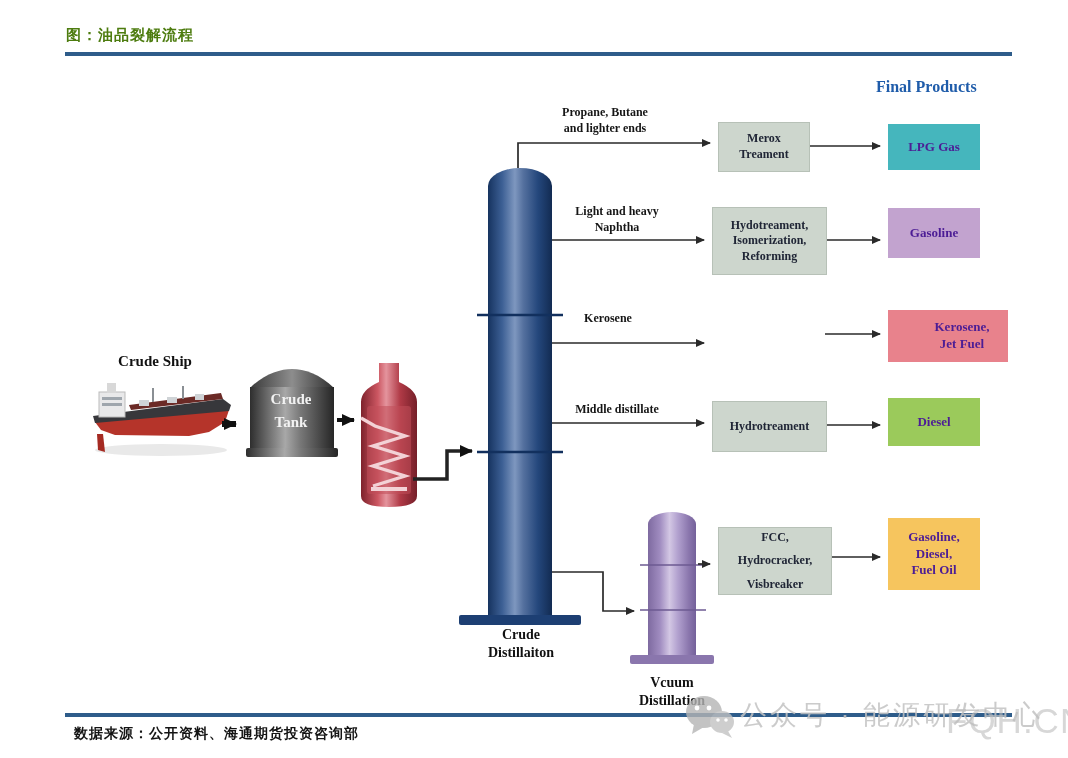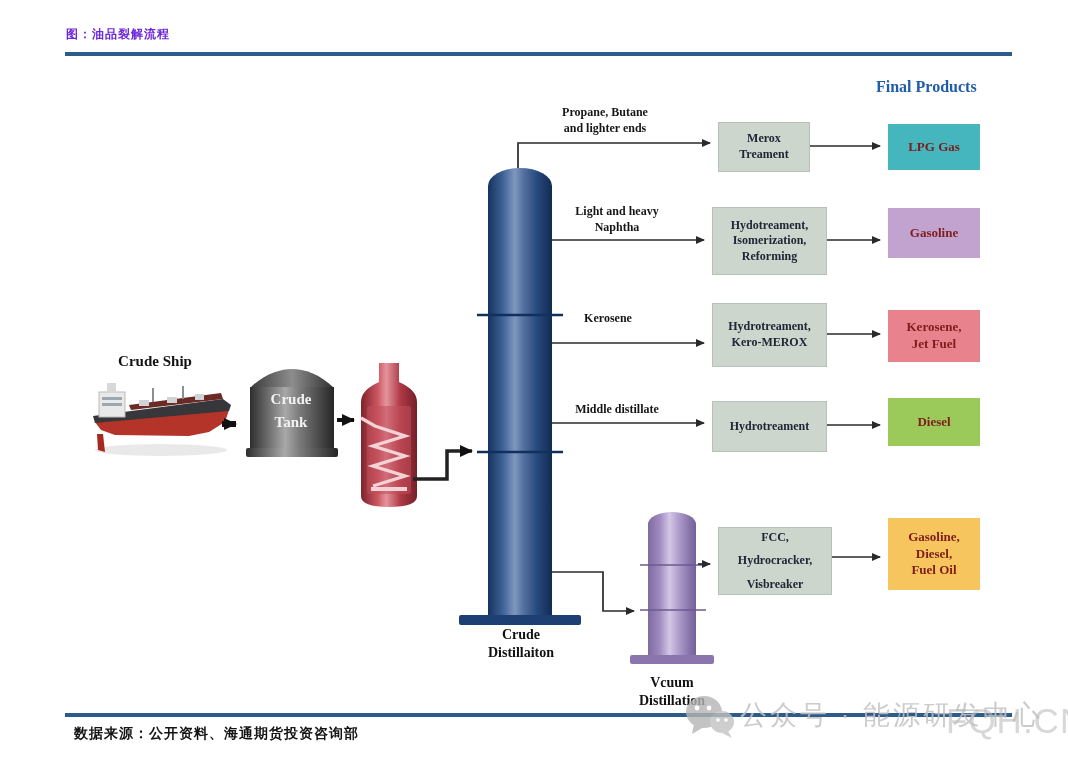--- a/index.html
+++ b/index.html
@@ -1,20 +1,20 @@
 <!DOCTYPE html>
 <html><head>
 <meta charset="utf-8">
 <style>
   html,body{margin:0;padding:0;background:#fff;}
   .canvas{position:relative;width:1068px;height:758px;background:#ffffff;overflow:hidden;
           font-family:"Liberation Serif","DejaVu Serif",serif;}
   .abs{position:absolute;}
   
-  .fig-title{left:66px;top:26px;font-size:12px;font-weight:bold;color:#6d28d9;letter-spacing:1px;}
+  .fig-title{left:66px;top:26px;font-size:15px;font-weight:bold;color:#4d7c0f;letter-spacing:1px;}
   .rule{height:4px;background:#2e5c8a;}
   .rule-top{left:65px;top:52px;width:947px;}
   .rule-bottom{left:65px;top:713px;width:947px;z-index:5;}
   .source-note{left:74px;top:725px;font-size:14px;font-weight:bold;color:#141414;letter-spacing:1px;z-index:6;}
   .final-products{left:876px;top:78px;font-size:16px;font-weight:bold;color:#1f5caa;text-align:center;}
   
   .eq-label{font-weight:bold;color:#111;text-align:center;line-height:1.3;}
   .ship-label{left:100px;top:352px;width:110px;font-size:15px;}
   .col-label-crude{left:462px;top:626px;width:118px;font-size:14px;z-index:3;}
   .col-label-vac{left:606px;top:674px;width:132px;font-size:14px;z-index:3;}
@@ -32,29 +32,29 @@
   
   .cut-label{font-size:12px;font-weight:bold;color:#161616;text-align:center;line-height:1.35;z-index:3;}
   .cut-0{left:544px;top:104px;width:122px;}
   .cut-1{left:557px;top:203px;width:120px;}
   .cut-2{left:558px;top:310px;width:100px;}
   .cut-3{left:558px;top:401px;width:118px;}
   
   .pbox{display:flex;flex-direction:column;align-items:center;justify-content:center;
         font-weight:bold;color:#202636;text-align:center;z-index:2;line-height:1.3;}
   .process-box{border:1px solid #b7c1b7;font-size:12px;}
-  .product-box{font-size:13px;color:#7f1d1d;}
+  .product-box{font-size:13px;color:#4c1d95;}
   .box-merox{left:718px;top:122px;width:90px;height:48px;}
   .box-naphtha{left:712px;top:207px;width:113px;height:66px;}
   .box-kero{left:712px;top:303px;width:113px;height:62px;}
   .box-mid{left:712px;top:401px;width:113px;height:49px;}
   .box-fcc{left:718px;top:527px;width:112px;height:66px;}
   .box-lpg{left:888px;top:124px;width:92px;height:46px;}
   .box-gasoline{left:888px;top:208px;width:92px;height:50px;}
-  .box-jet{left:888px;top:310px;width:92px;height:52px;}
+  .box-jet{left:888px;top:310px;width:92px;height:52px;padding-left:28px;}
   .box-diesel{left:888px;top:398px;width:92px;height:48px;}
   .box-fueloil{left:888px;top:518px;width:92px;height:72px;}
   
   .lines-layer{left:0;top:0;width:1068px;height:758px;z-index:2;pointer-events:none;}
   .art{z-index:1;}
   
   .wm{z-index:7;pointer-events:none;}
   .wm-icon{left:684px;top:694px;width:52px;height:44px;opacity:.8;}
   .wm-text{left:740px;top:697px;font-size:27px;color:#c3c3c3;letter-spacing:3px;opacity:.85;
            font-family:"Liberation Sans","DejaVu Sans",sans-serif;}
@@ -191,24 +191,20 @@
 
   <div class="abs pbox process-box box-merox" style="background-color: rgb(205, 214, 205);">
     <div>Merox</div>
     <div>Treament</div>
   </div>
   <div class="abs pbox process-box box-naphtha" style="background-color: rgb(205, 214, 205);">
     <div>Hydotreament,</div>
     <div>Isomerization,</div>
     <div>Reforming</div>
   </div>
-  <div class="abs pbox process-box box-kero" style="background-color: rgb(205, 214, 205);">
-    <div>Hydrotreament,</div>
-    <div>Kero-MEROX</div>
-  </div>
   <div class="abs pbox process-box box-mid" style="background-color: rgb(205, 214, 205);">
     <div>Hydrotreament</div>
   </div>
   <div class="abs pbox process-box box-fcc" style="background-color: rgb(205, 214, 205); gap: 8px;">
     <div>FCC,</div>
     <div>Hydrocracker,</div>
     <div>Visbreaker</div>
   </div>
 
   <div class="abs pbox product-box box-lpg" style="background-color: rgb(69, 182, 189);">

